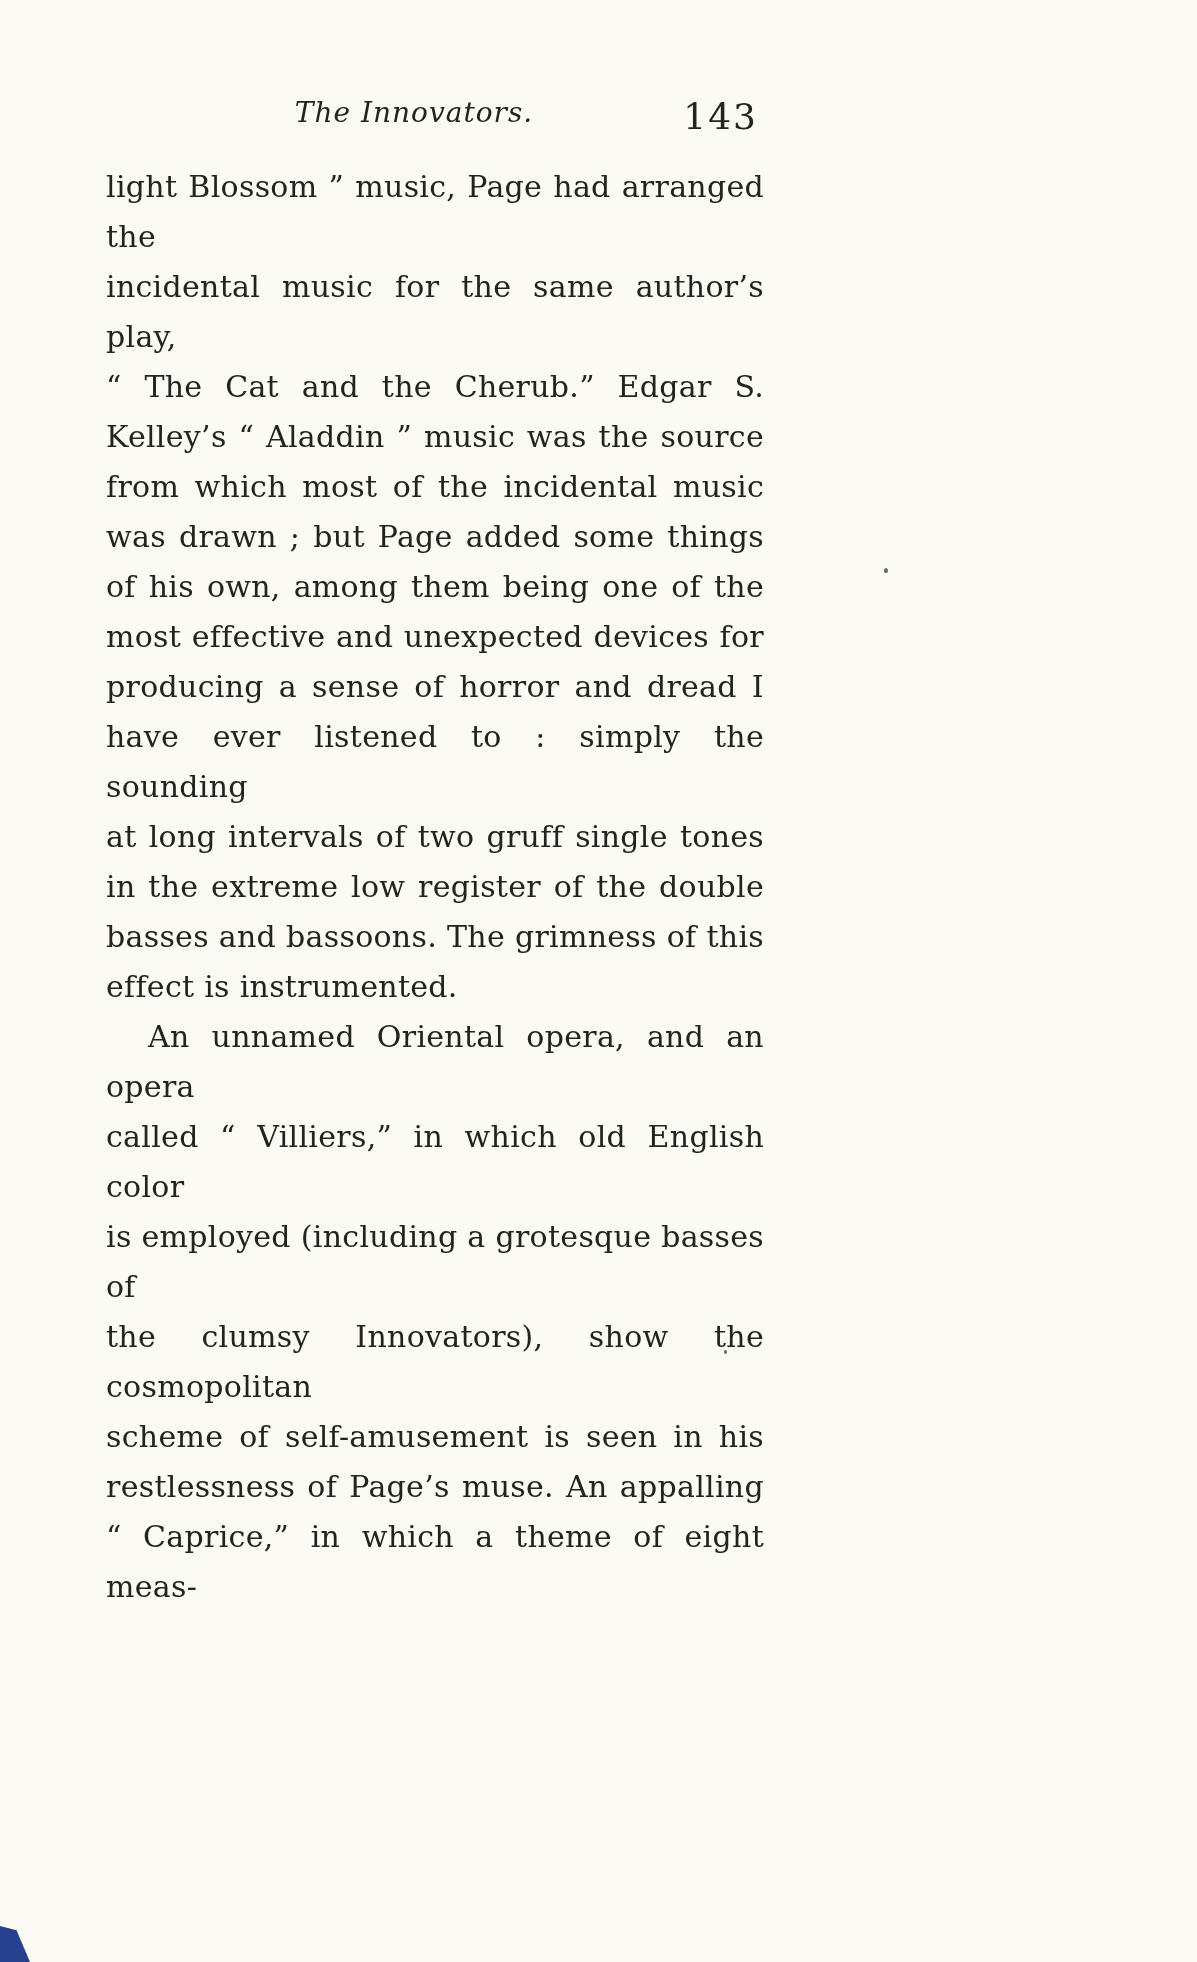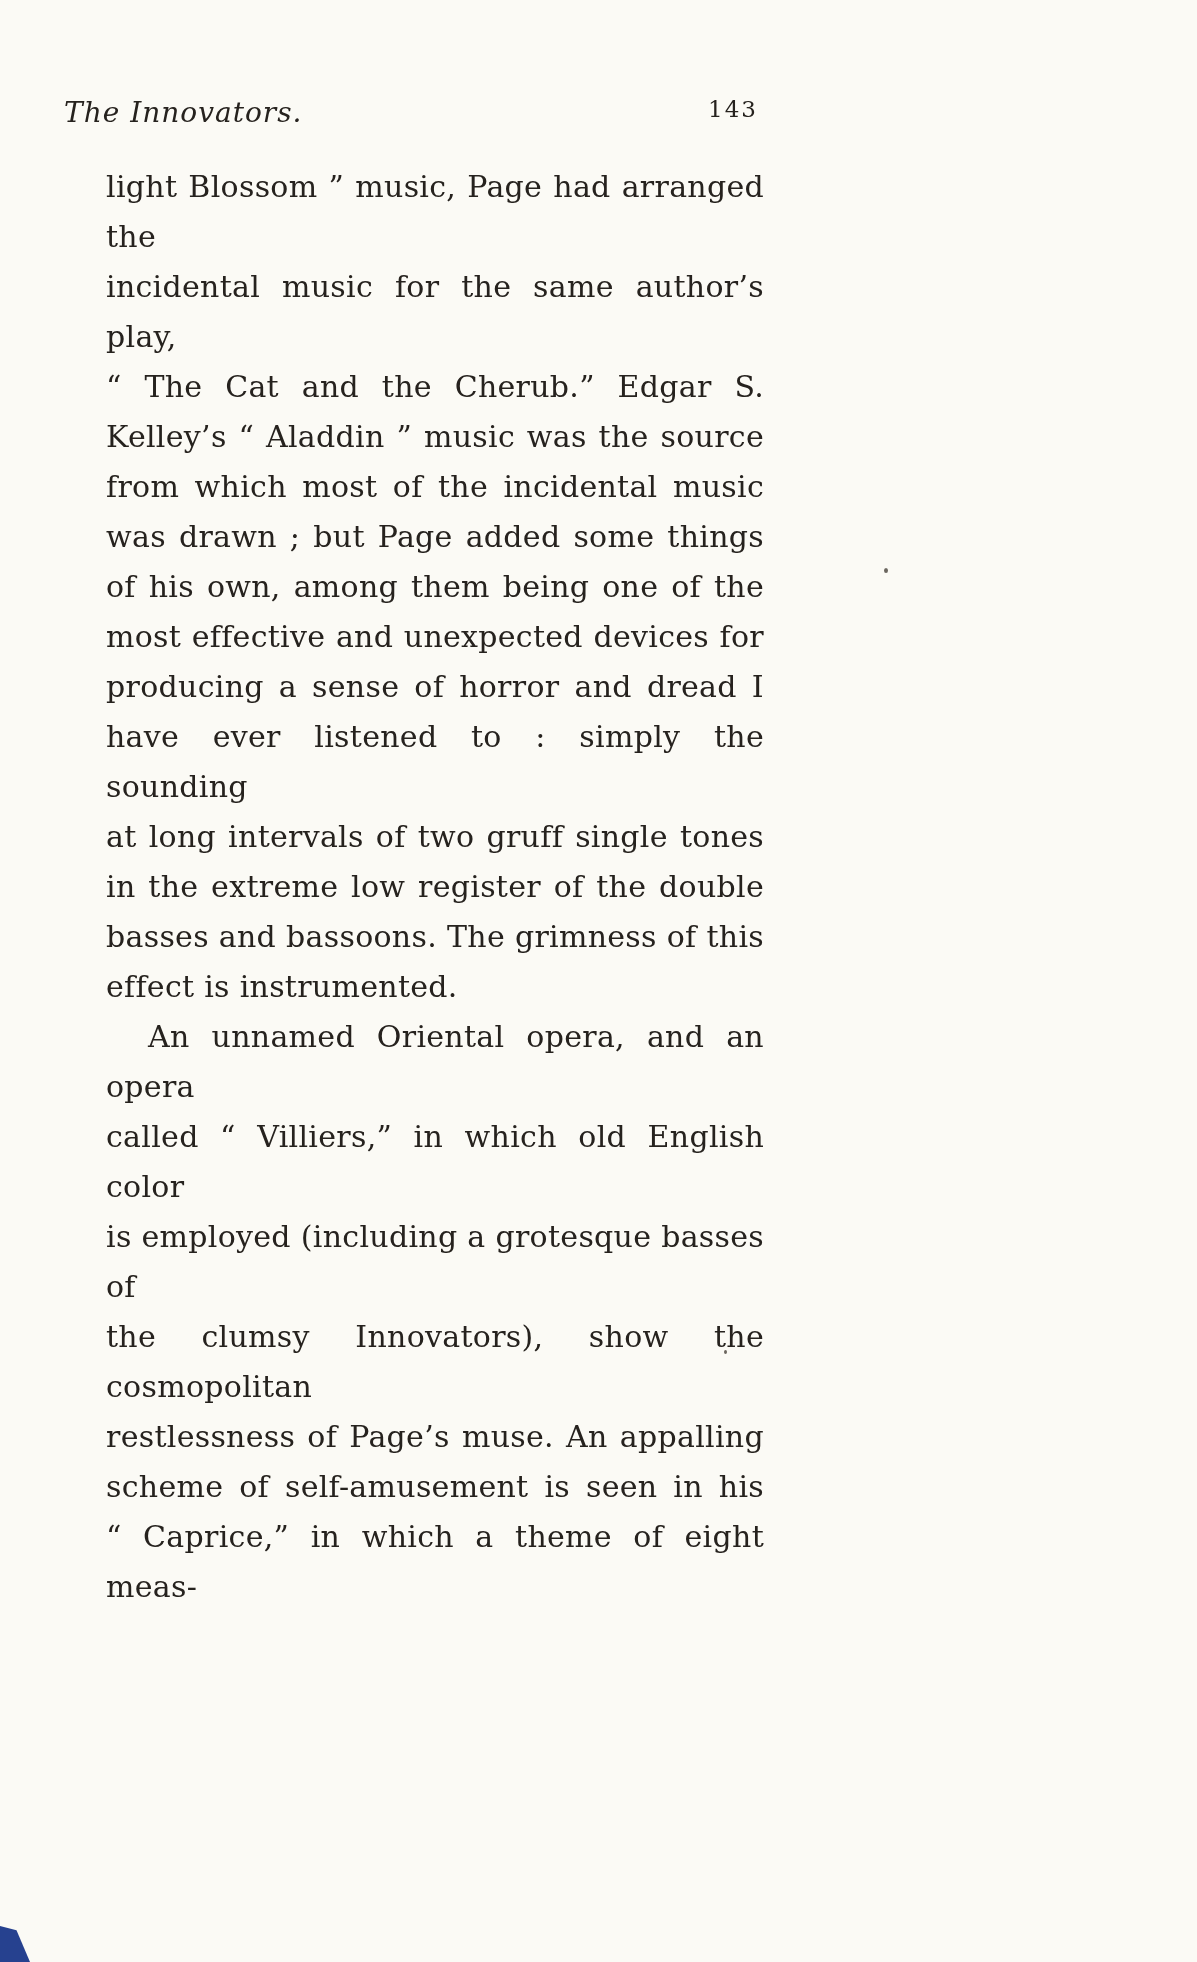--- a/index.html
+++ b/index.html
@@ -21,30 +21,30 @@
     position: absolute;
     left: 64px;
     top: 96px;
     width: 700px;
     height: 40px;
   }
   .running-title {
     position: absolute;
     left: 0;
     right: 0;
-    text-align: left;
+    text-align: center;
     font-style: italic;
     font-size: 28px;
     letter-spacing: 1px;
   }
   .page-number {
     position: absolute;
     right: 6px;
     top: 0;
-    font-size: 23px;
+    font-size: 36px;
     letter-spacing: 2px;
   }
   .text-block {
     position: absolute;
     left: 64px;
     top: 162px;
     width: 700px;
     font-size: 30px;
     line-height: 50px;
     letter-spacing: 0.3px;
@@ -100,21 +100,21 @@
       <div class="line">producing a sense of horror and dread I</div>
       <div class="line">have ever listened to : simply the sounding</div>
       <div class="line">at long intervals of two gruff single tones</div>
       <div class="line">in the extreme low register of the double</div>
       <div class="line">basses and bassoons. The grimness of this</div>
       <div class="line last-left">effect is instrumented.</div>
       <div class="line indent">An unnamed Oriental opera, and an opera</div>
       <div class="line">called “ Villiers,” in which old English color</div>
       <div class="line">is employed (including a grotesque basses of</div>
       <div class="line">the clumsy Innovators), show the cosmopolitan</div>
+      <div class="line">scheme of self-amusement is seen in his</div>
       <div class="line">restlessness of Page’s muse. An appalling</div>
-      <div class="line">scheme of self-amusement is seen in his</div>
       <div class="line">“ Caprice,” in which a theme of eight meas-</div>
     </div>
 
   <div class="speck speck-1"></div>
   <div class="speck speck-2"></div>
   <div class="corner-mark" style="background: rgb(38, 65, 143);"></div>
 </div>
 
 </body></html>

